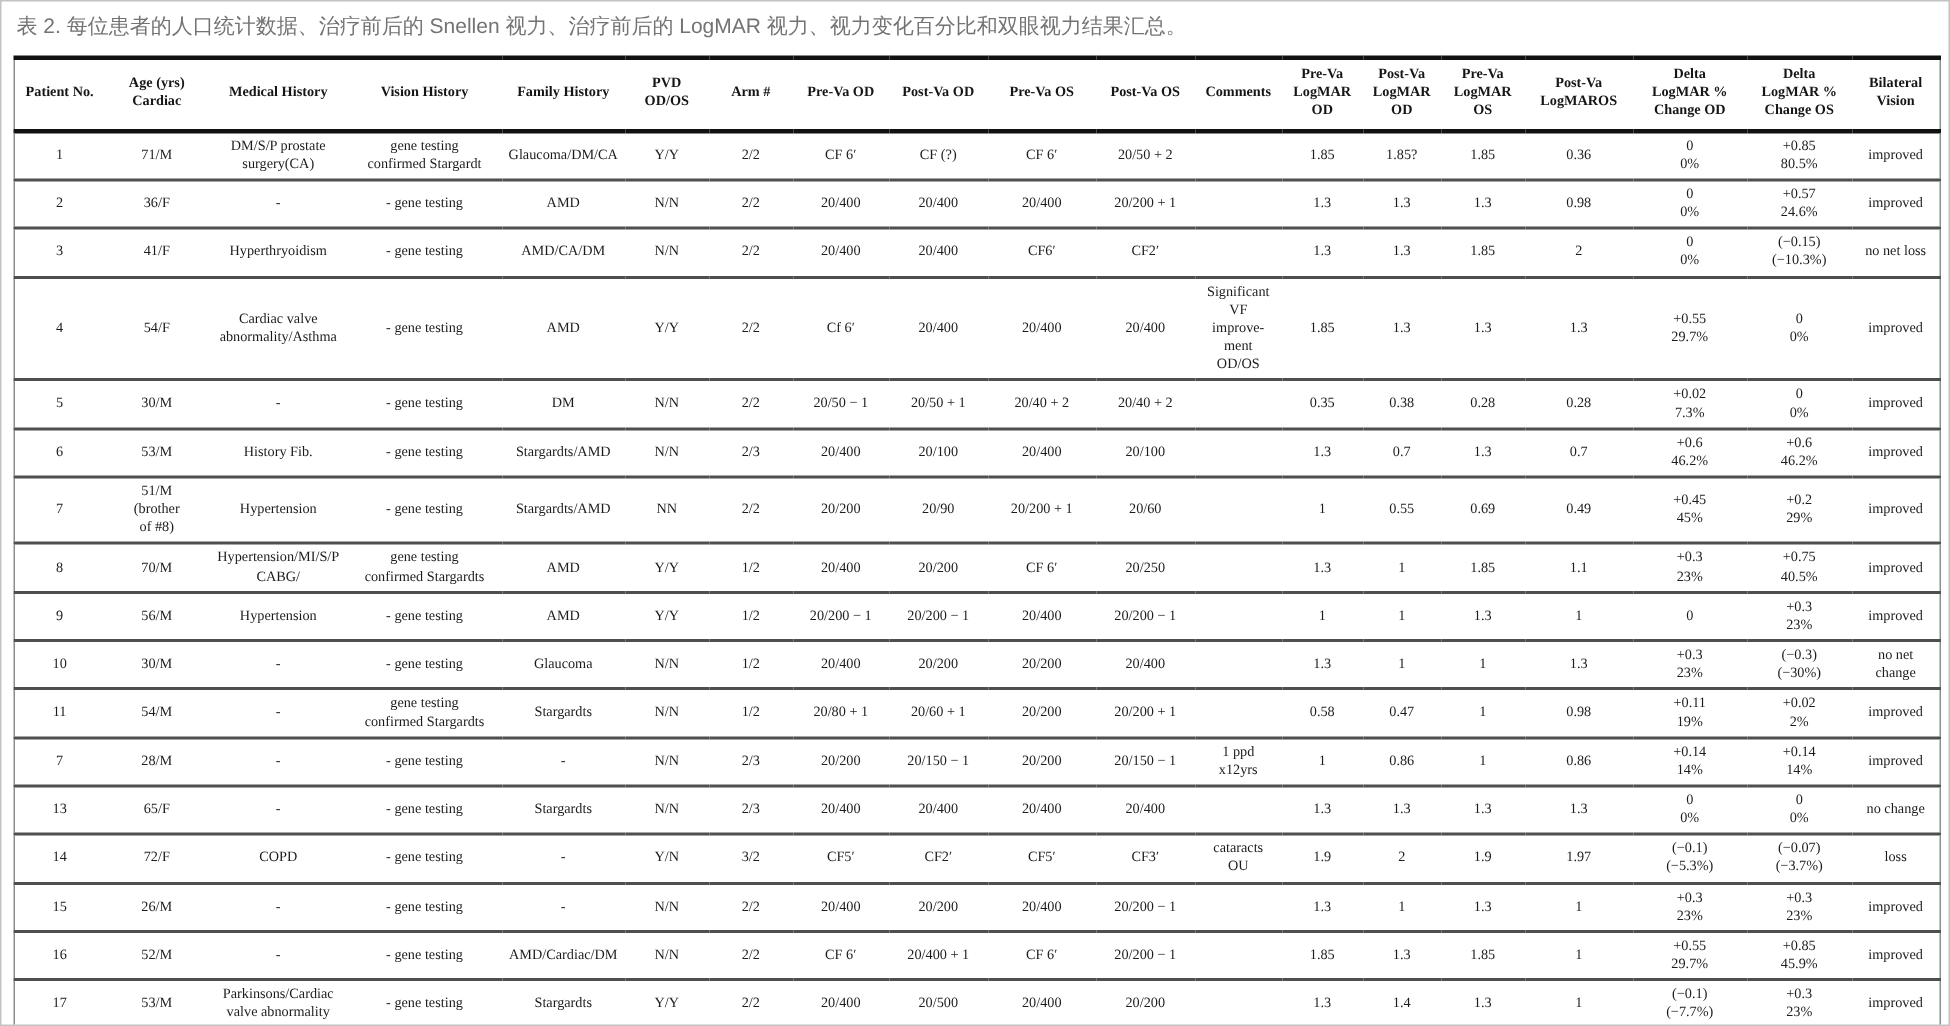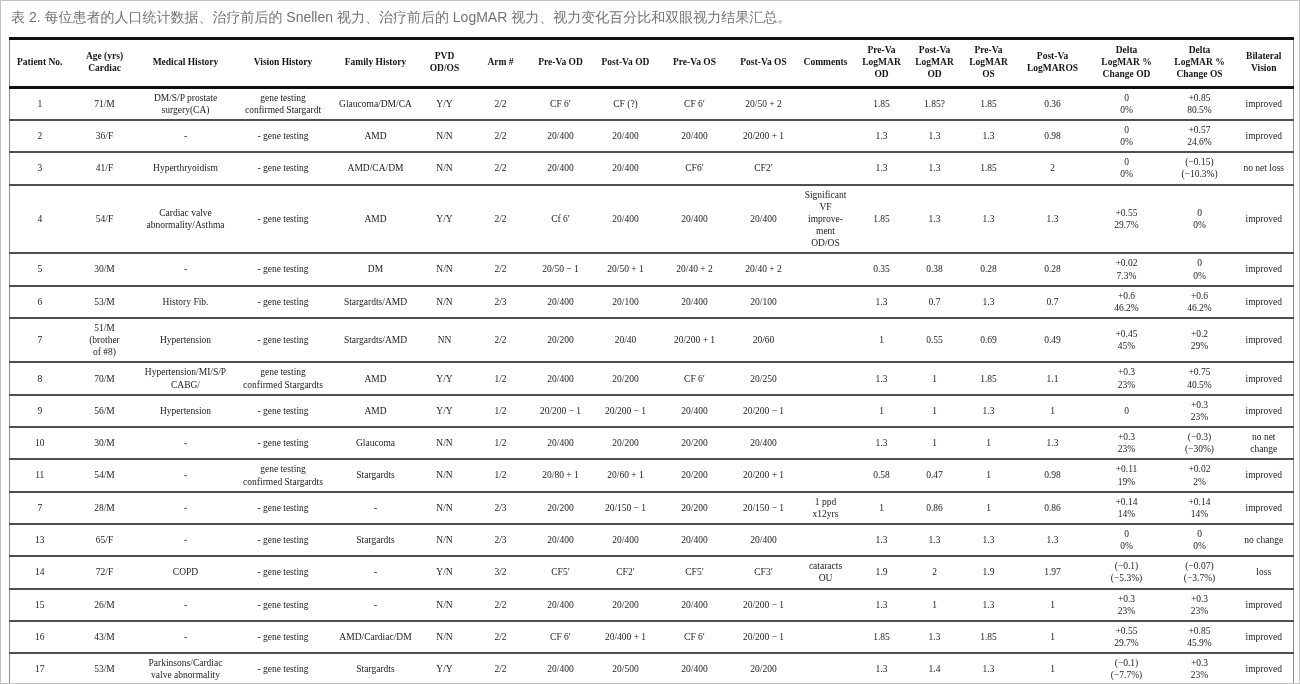--- a/index.html
+++ b/index.html
@@ -275,21 +275,21 @@
           <td>7</td>
           <td>51/M
 (brother
 of #8)</td>
           <td>Hypertension</td>
           <td>- gene testing</td>
           <td>Stargardts/AMD</td>
           <td>NN</td>
           <td>2/2</td>
           <td>20/200</td>
-          <td>20/40</td>
+          <td>20/90</td>
           <td>20/200 + 1</td>
           <td>20/60</td>
           <td></td>
           <td>1</td>
           <td>0.55</td>
           <td>0.69</td>
           <td>0.49</td>
           <td>+0.45
 45%</td>
           <td>+0.2
@@ -480,21 +480,21 @@
           <td>1.3</td>
           <td>1</td>
           <td>+0.3
 23%</td>
           <td>+0.3
 23%</td>
           <td>improved</td>
         </tr>
         <tr>
           <td>16</td>
-          <td>43/M</td>
+          <td>52/M</td>
           <td>-</td>
           <td>- gene testing</td>
           <td>AMD/Cardiac/DM</td>
           <td>N/N</td>
           <td>2/2</td>
           <td>CF 6′</td>
           <td>20/400 + 1</td>
           <td>CF 6′</td>
           <td>20/200 − 1</td>
           <td></td>

